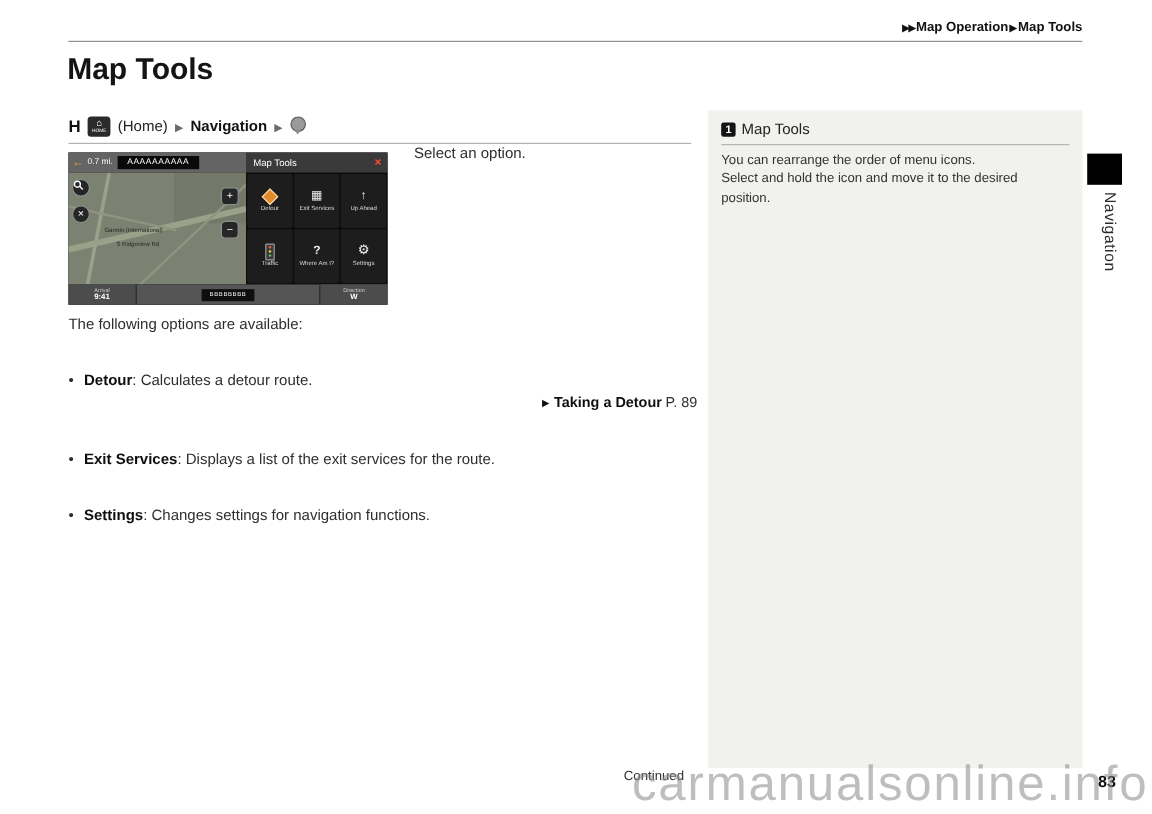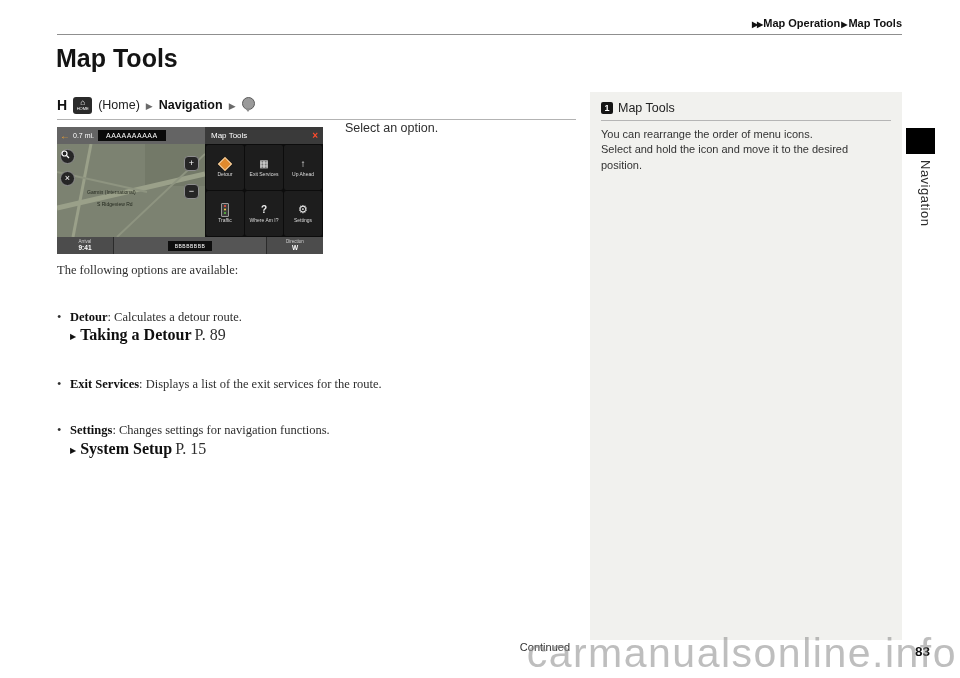--- a/index.html
+++ b/index.html
@@ -72,25 +72,25 @@
   .bb-cell{display:flex;flex-direction:column;align-items:center;justify-content:center;line-height:1;}
   .bb-left{width:56px;background:#4c4c4c;border-right:1px solid #2b2b2b;}
   .bb-right{width:56px;background:#4c4c4c;border-left:1px solid #2b2b2b;}
   .bb-label{color:#cfcfcf;font-size:4.5px;}
   .bb-value{color:#fff;font-size:6.5px;font-weight:bold;margin-top:1px;}
   .bb-mid{flex:1;display:flex;align-items:center;justify-content:center;}
   .bb-chip{background:#0e0e0e;color:#fff;font-size:5px;letter-spacing:.5px;padding:2px 7px;}
 
   
   .caption{position:absolute;left:345px;top:121px;font-size:12.5px;color:#2e2e2e;}
-  .body{position:absolute;left:57px;top:261px;width:524px;font-size:12.5px;line-height:18.5px;color:#2e2e2e;font-family:Liberation Serif, serif;}
+  .body{position:absolute;left:57px;top:261px;width:524px;font-size:12.5px;line-height:18.5px;color:#2e2e2e;}
   .opt-line{padding-left:13px;margin-top:28px;}
   .opt-line::before{content:"\2022";display:inline-block;width:13px;margin-left:-13px;color:#2e2e2e;}
   .opt-name{font-weight:bold;color:#0f0f0f;}
-  .ref-line{margin-left:13px;font-size:16px;}
+  .ref-line{margin-left:13px;font-size:12px;text-align:right;}
   .ref-icon::before{content:"\25B6";font-size:8px;color:#111;margin-right:4px;vertical-align:1px;}
   .ref-text{font-weight:bold;color:#0f0f0f;}
   .ref-page{margin-left:3px;color:#2e2e2e;}
 
   
   .sidebar{position:absolute;left:590px;top:92px;width:312px;height:548px;background:#f1f1ee;padding:9px 11px 0 11px;box-sizing:border-box;}
   .sb-head{display:flex;align-items:center;gap:5px;}
   .sb-num{width:12px;height:12px;background:#141414;color:#fff;font-size:9px;font-weight:bold;display:flex;align-items:center;justify-content:center;border-radius:2px;}
   .sb-title{font-size:12.5px;color:#222;}
   .sb-rule{border-top:1px solid #b5b5b5;margin:5px 0 6px 0;}
@@ -220,21 +220,20 @@
 
     <div class="option">
       <div class="opt-line"><span class="opt-name">Exit Services</span><span>: Displays a list of the exit services for the route.</span></div>
     </div>
 
 
 
 
     <div class="option">
       <div class="opt-line"><span class="opt-name">Settings</span><span>: Changes settings for navigation functions.</span></div>
-      <div class="ref-line"><span class="ref-icon"></span><span class="ref-text">System Setup</span><span class="ref-page">P. 15</span></div>
     </div>
   </div>
 
   <aside class="sidebar">
     <div class="sb-head">
       <span class="sb-num">1</span>
       <span class="sb-title">Map Tools</span>
     </div>
     <div class="sb-rule"></div>
     <div class="sb-text">

